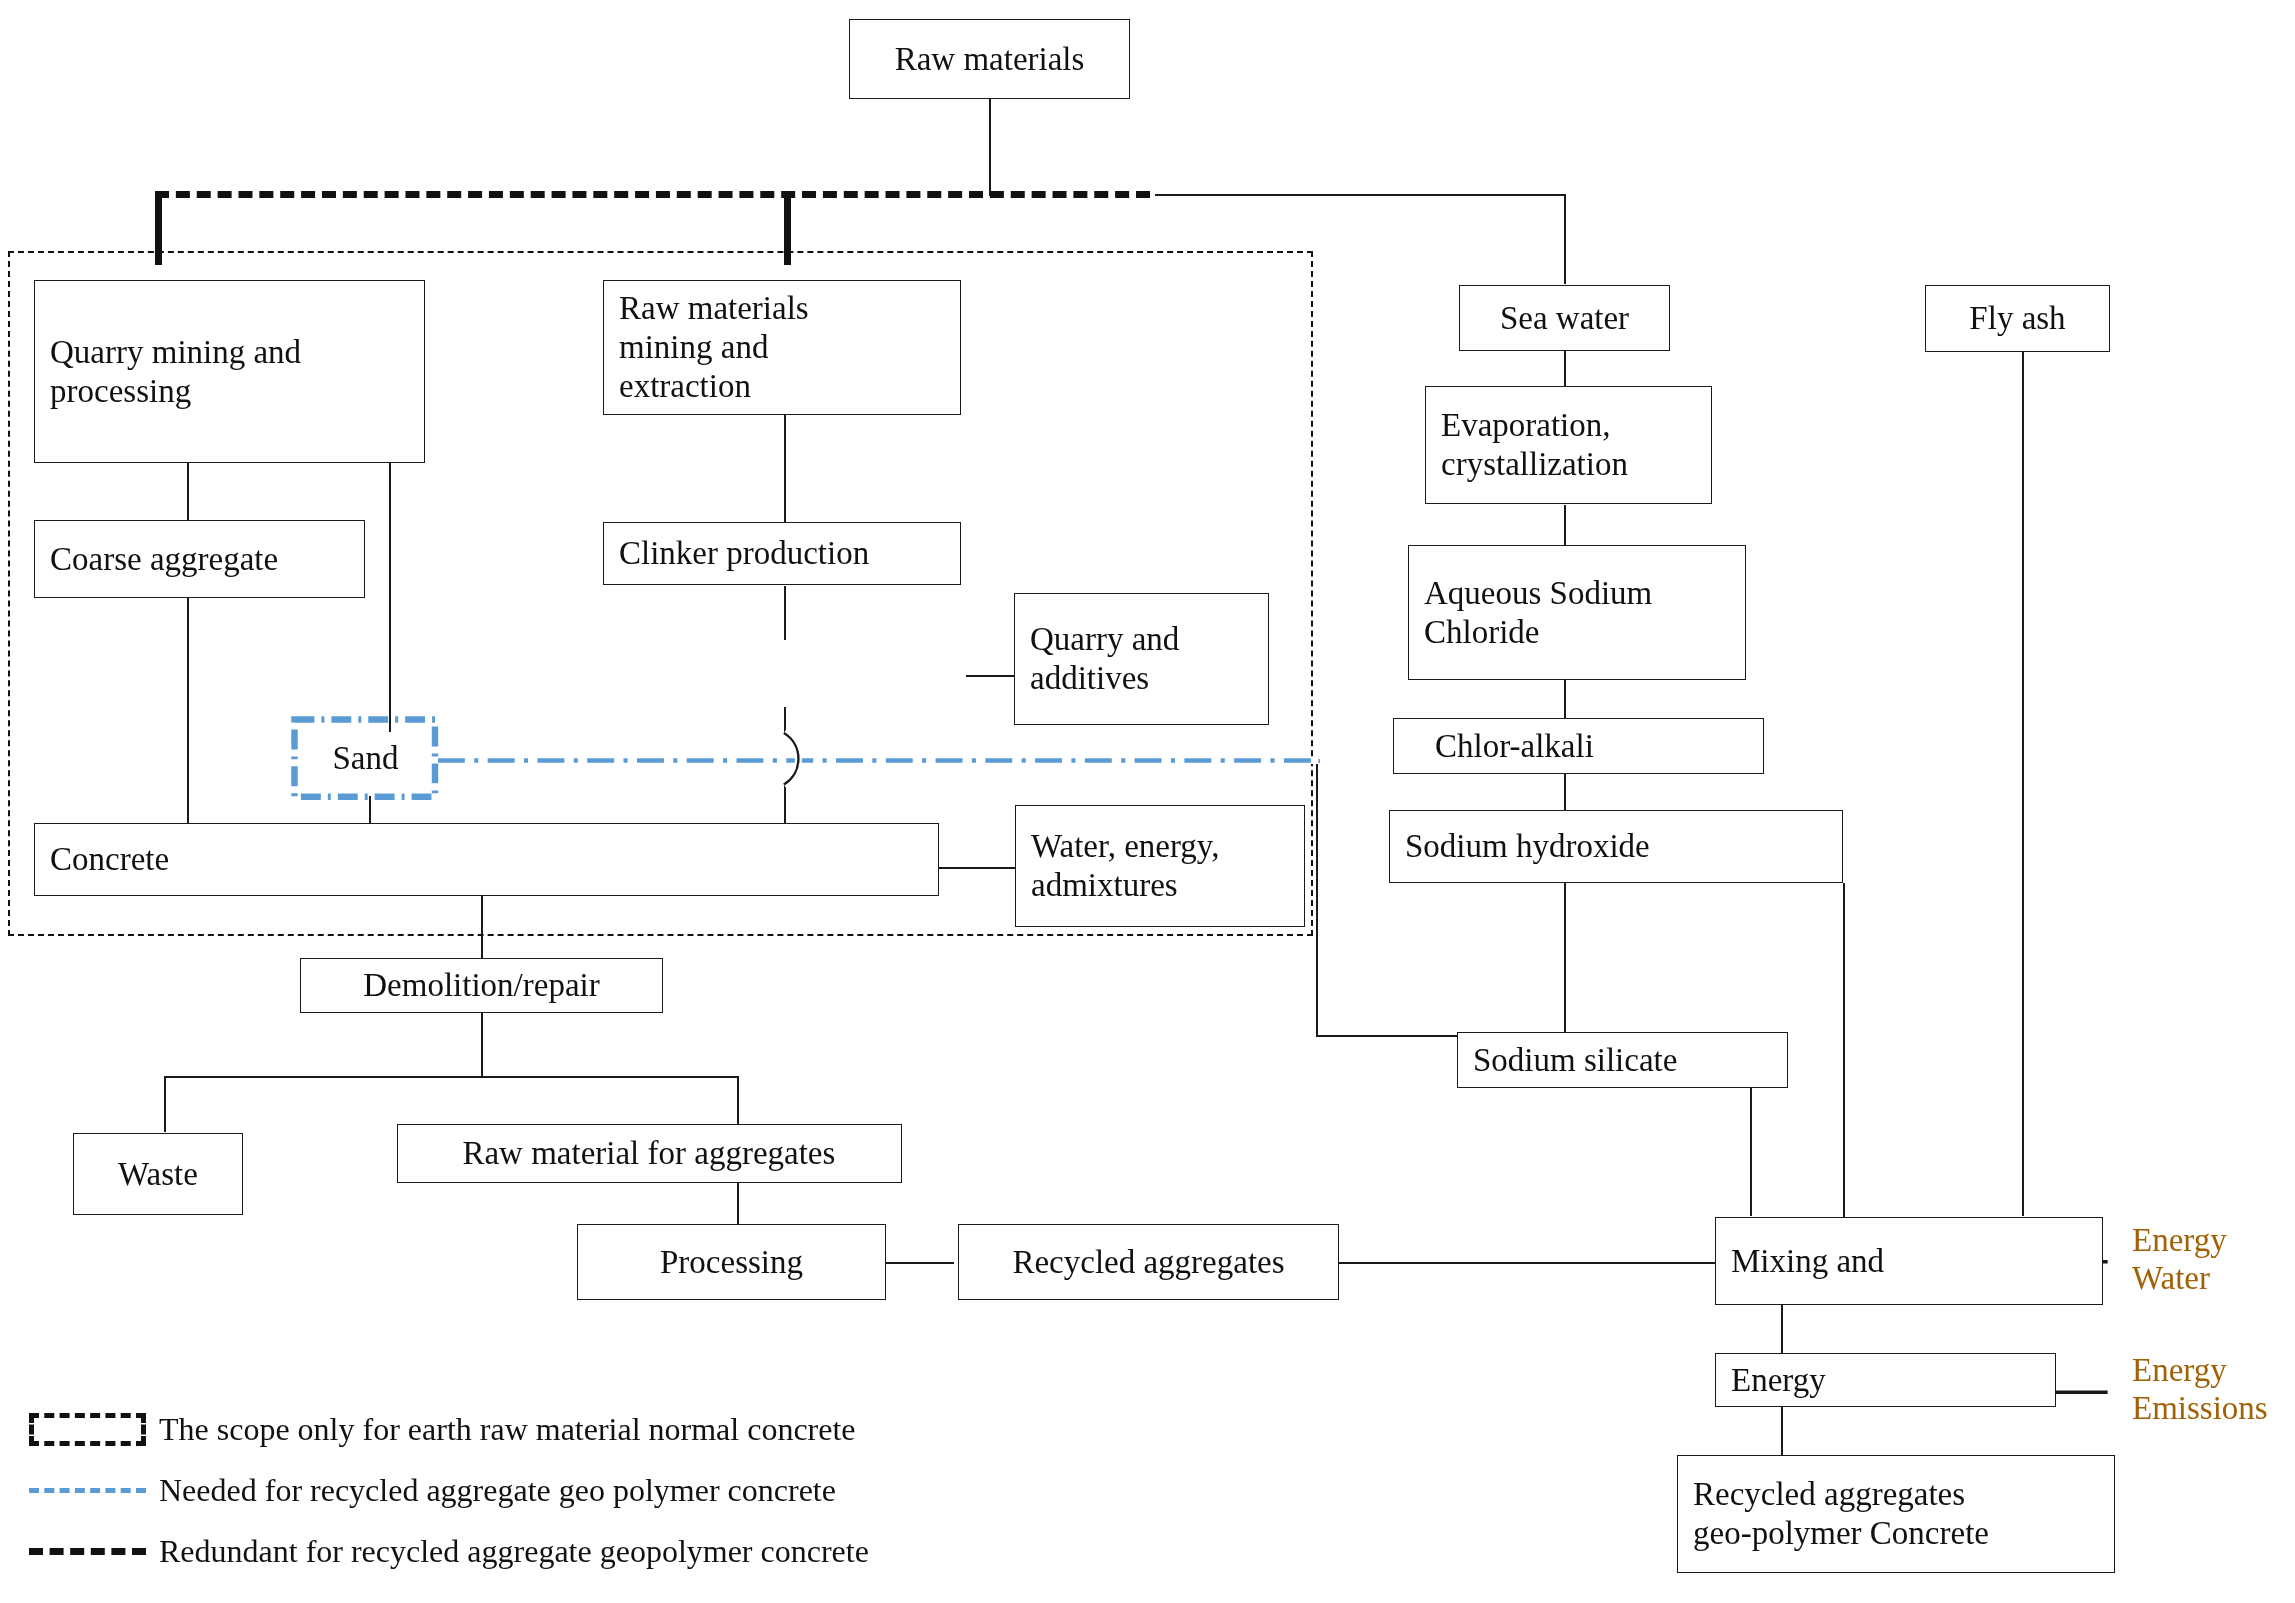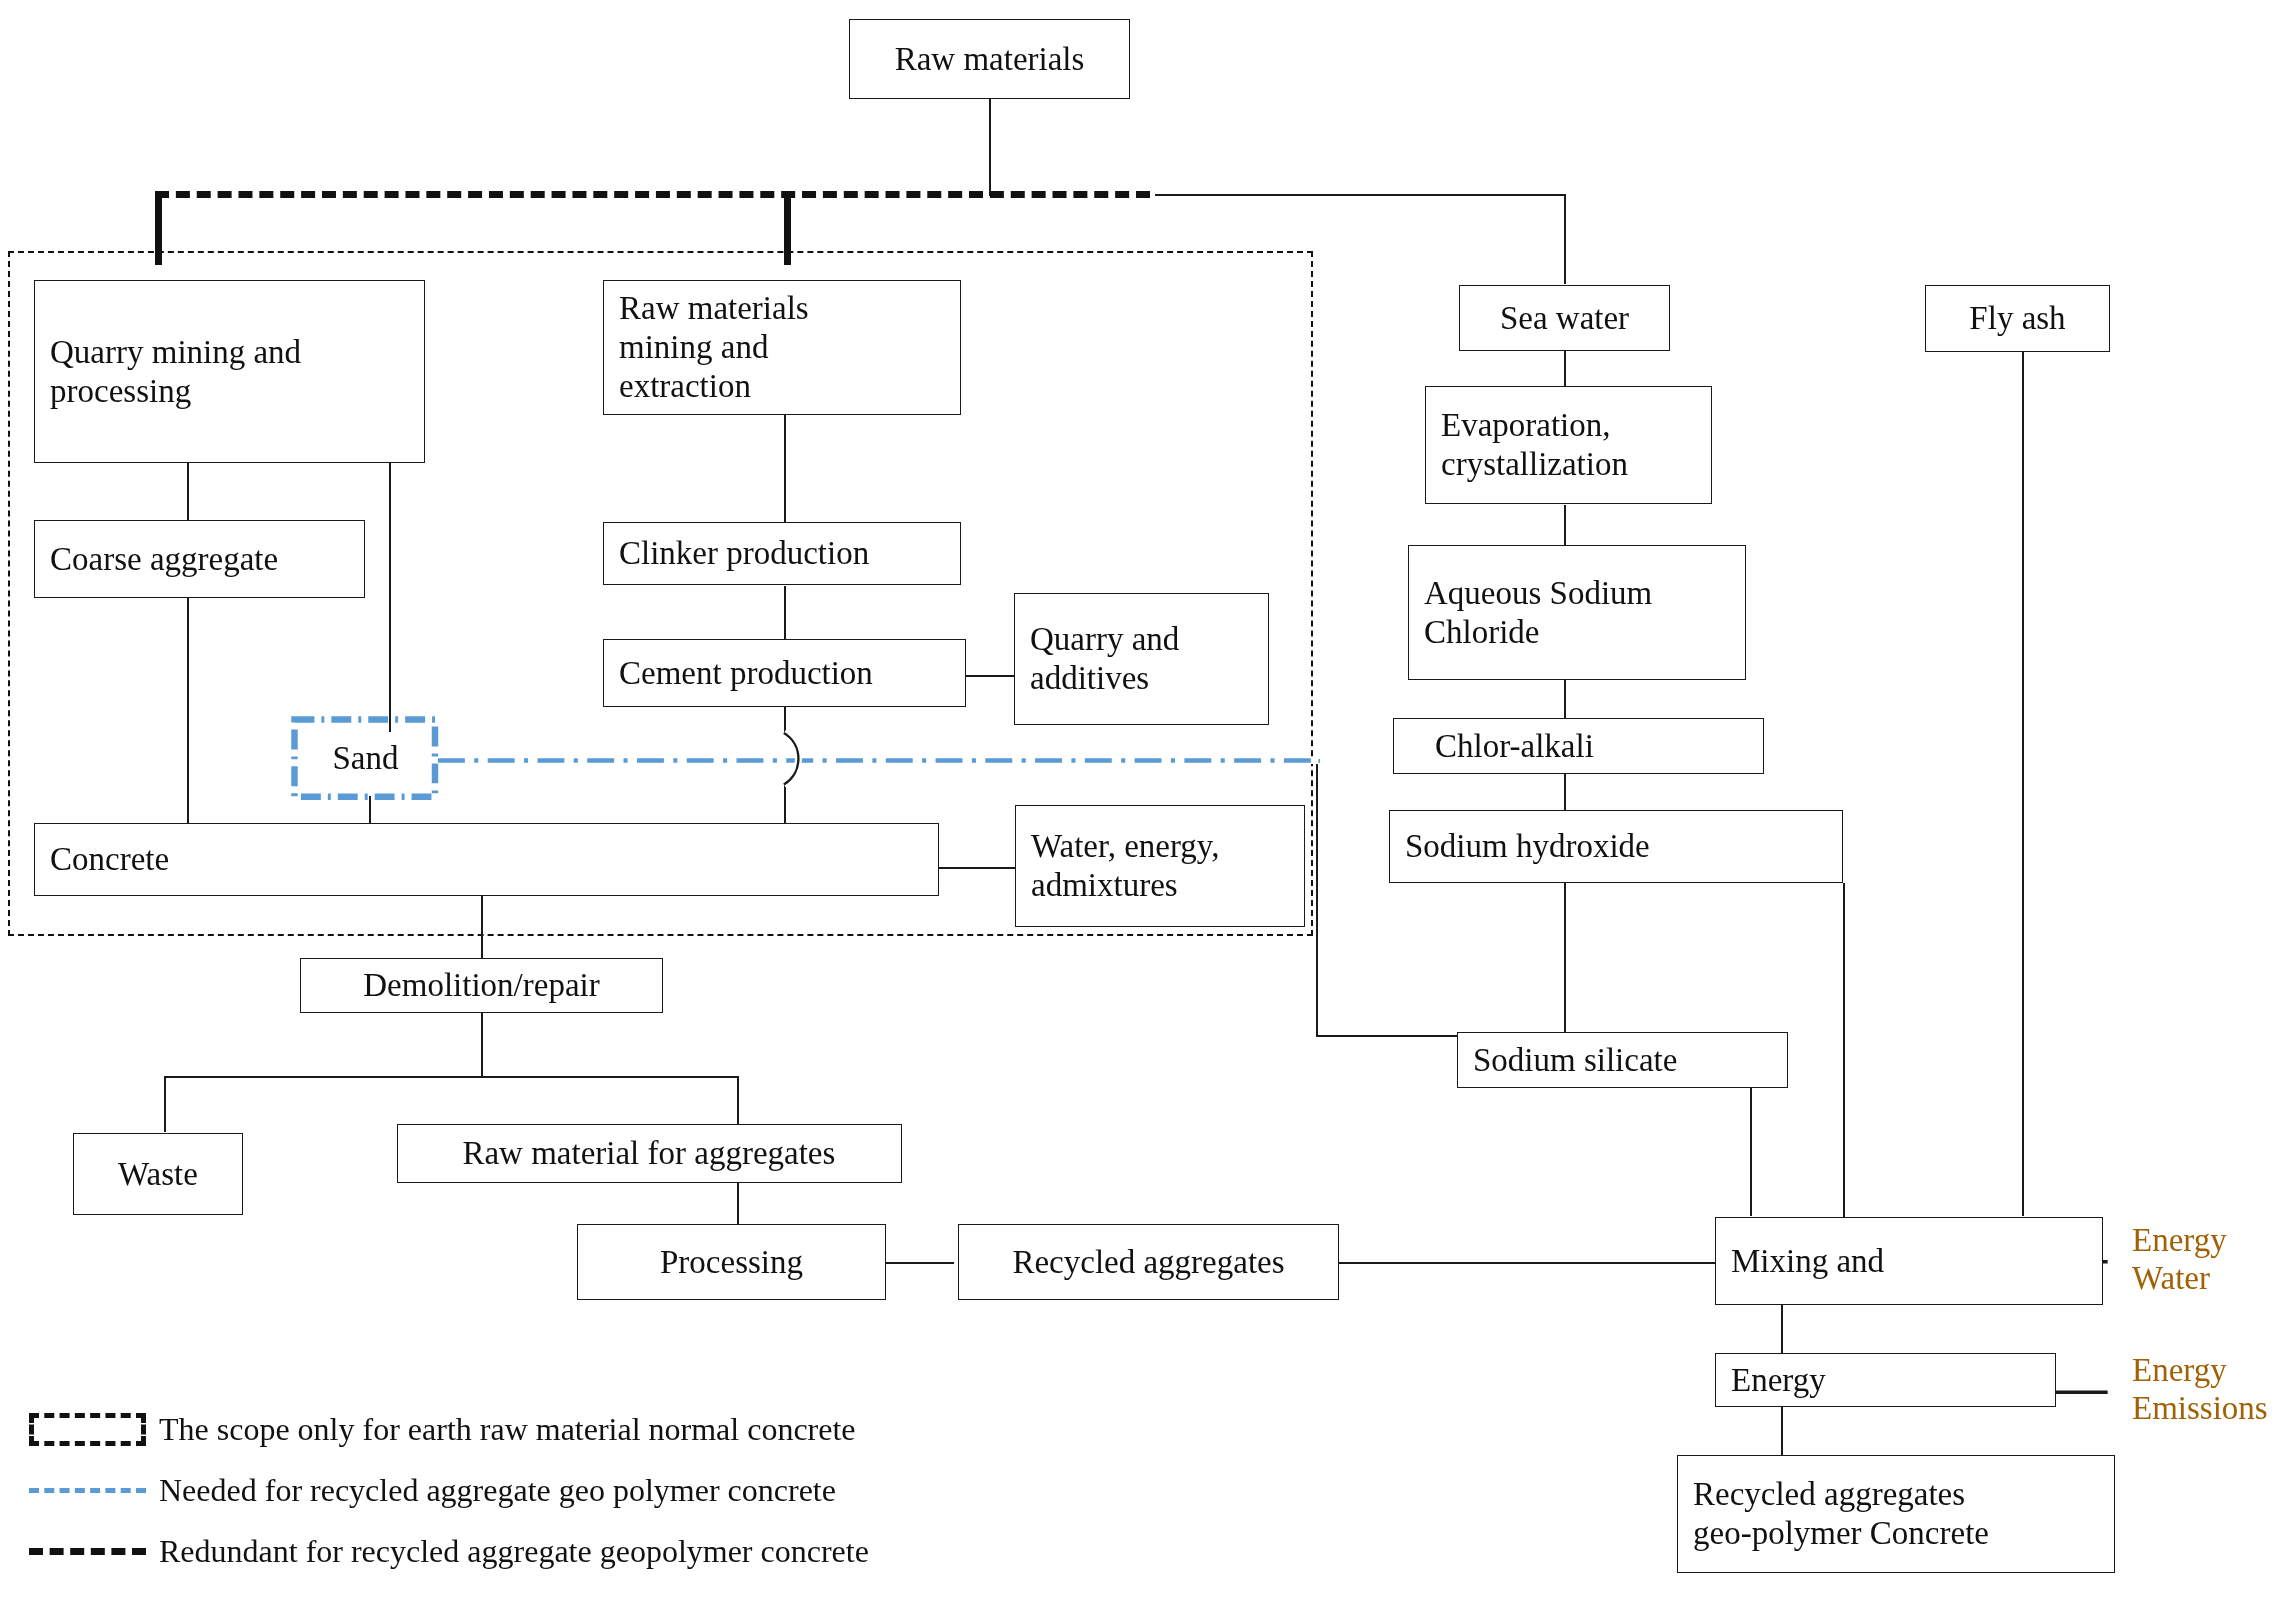--- a/index.html
+++ b/index.html
@@ -203,21 +203,20 @@
 processing</div>
 
   <div class="node" style="left:603px; top:280px; width:358px; height:135px;">Raw materials
 mining and
 extraction</div>
 
   <div class="node" style="left:34px; top:520px; width:331px; height:78px;">Coarse aggregate</div>
 
   <div class="node" style="left:603px; top:522px; width:358px; height:63px;">Clinker production</div>
 
-  <div class="node" style="left:603px; top:639px; width:363px; height:68px;">Cement production</div>
 
   <div class="node" style="left:1014px; top:593px; width:255px; height:132px;">Quarry and
 additives</div>
 
   <div class="node sand center" style="left:295px; top:720px; width:141px; height:77px; border-color:transparent;">Sand</div>
 
   <div class="node" style="left:34px; top:823px; width:905px; height:73px;">Concrete</div>
 
   <div class="node center" style="left:300px; top:958px; width:363px; height:55px;">Demolition/repair</div>
 

